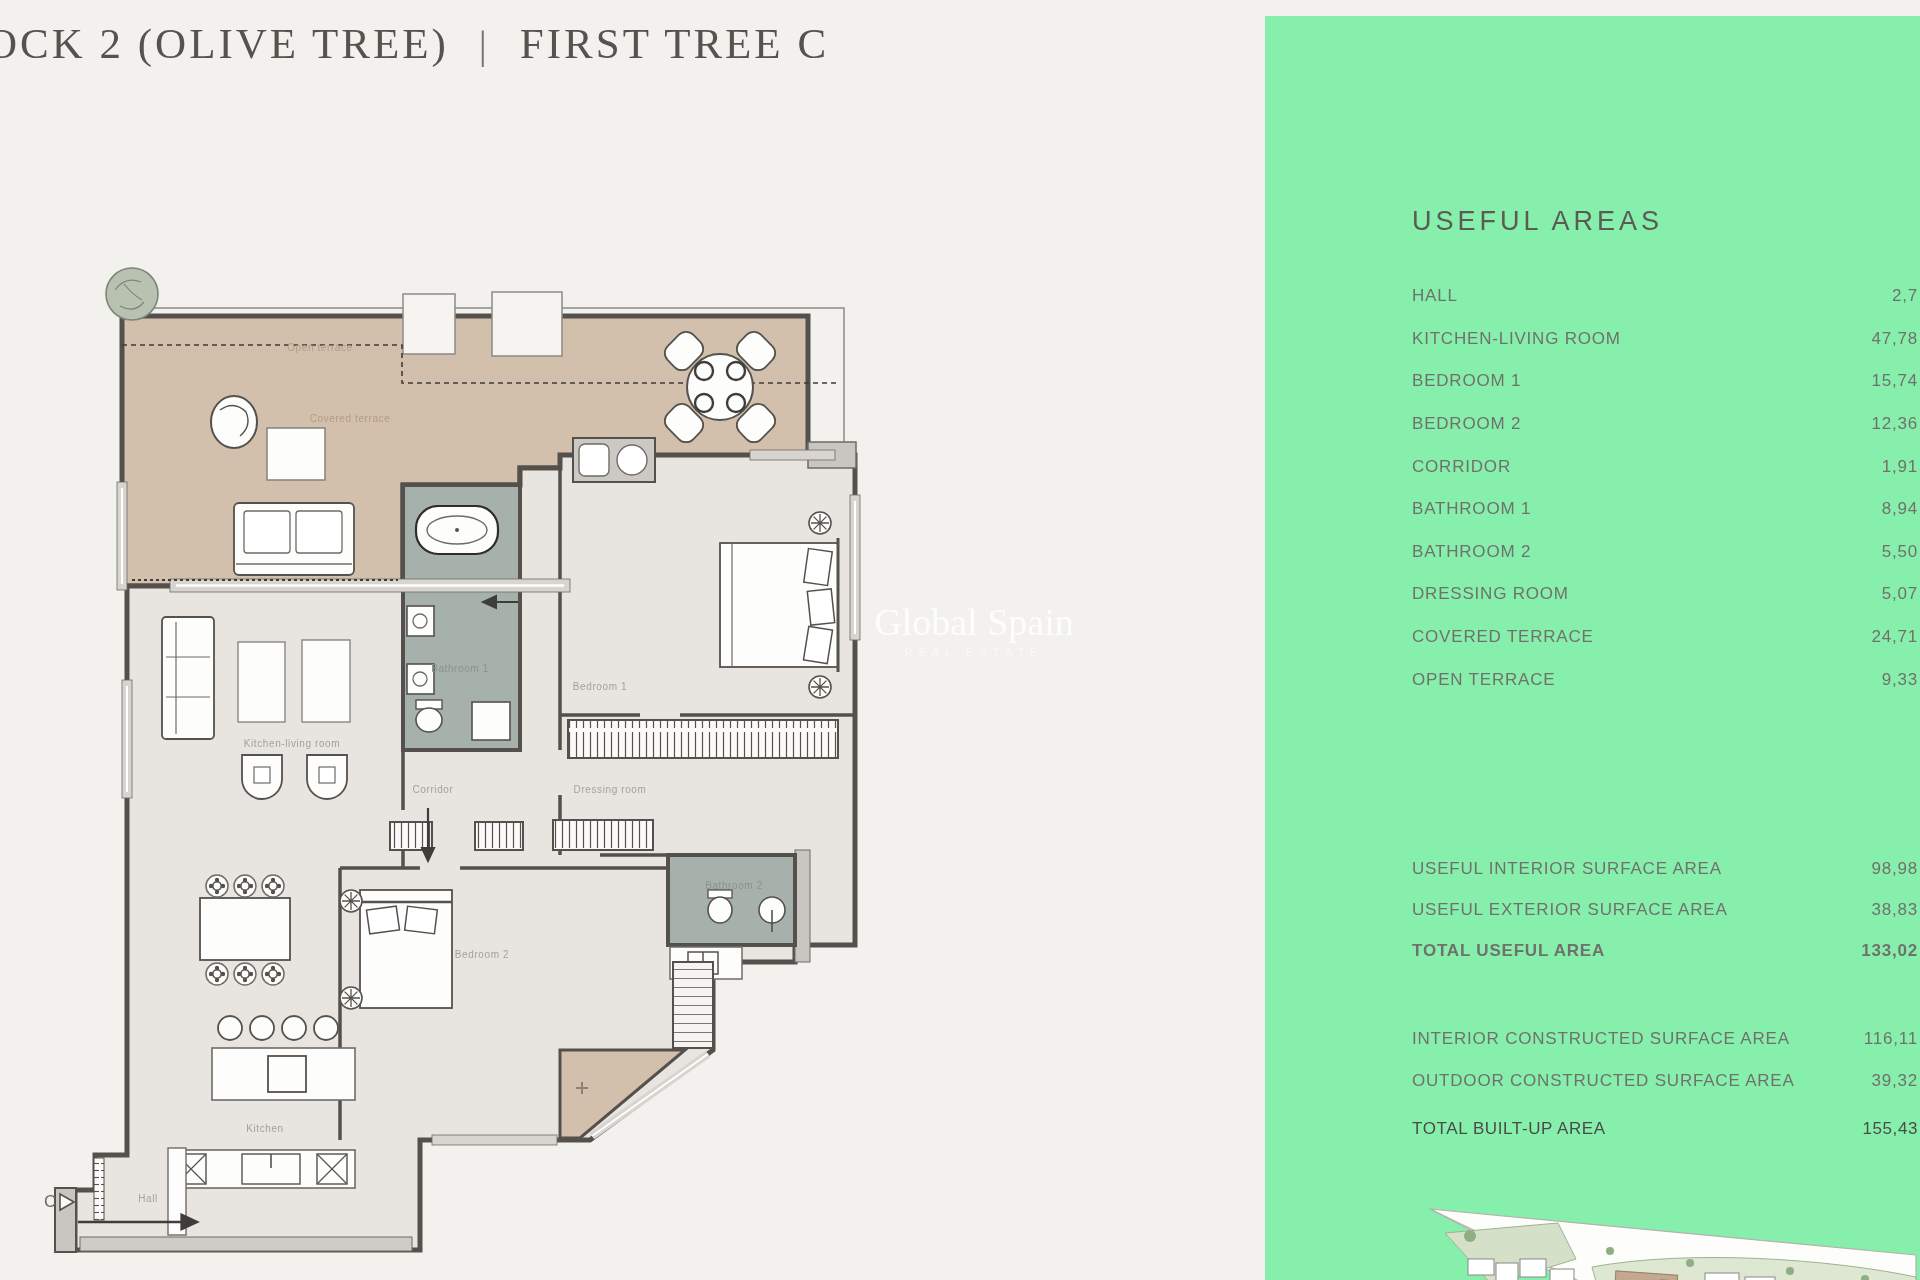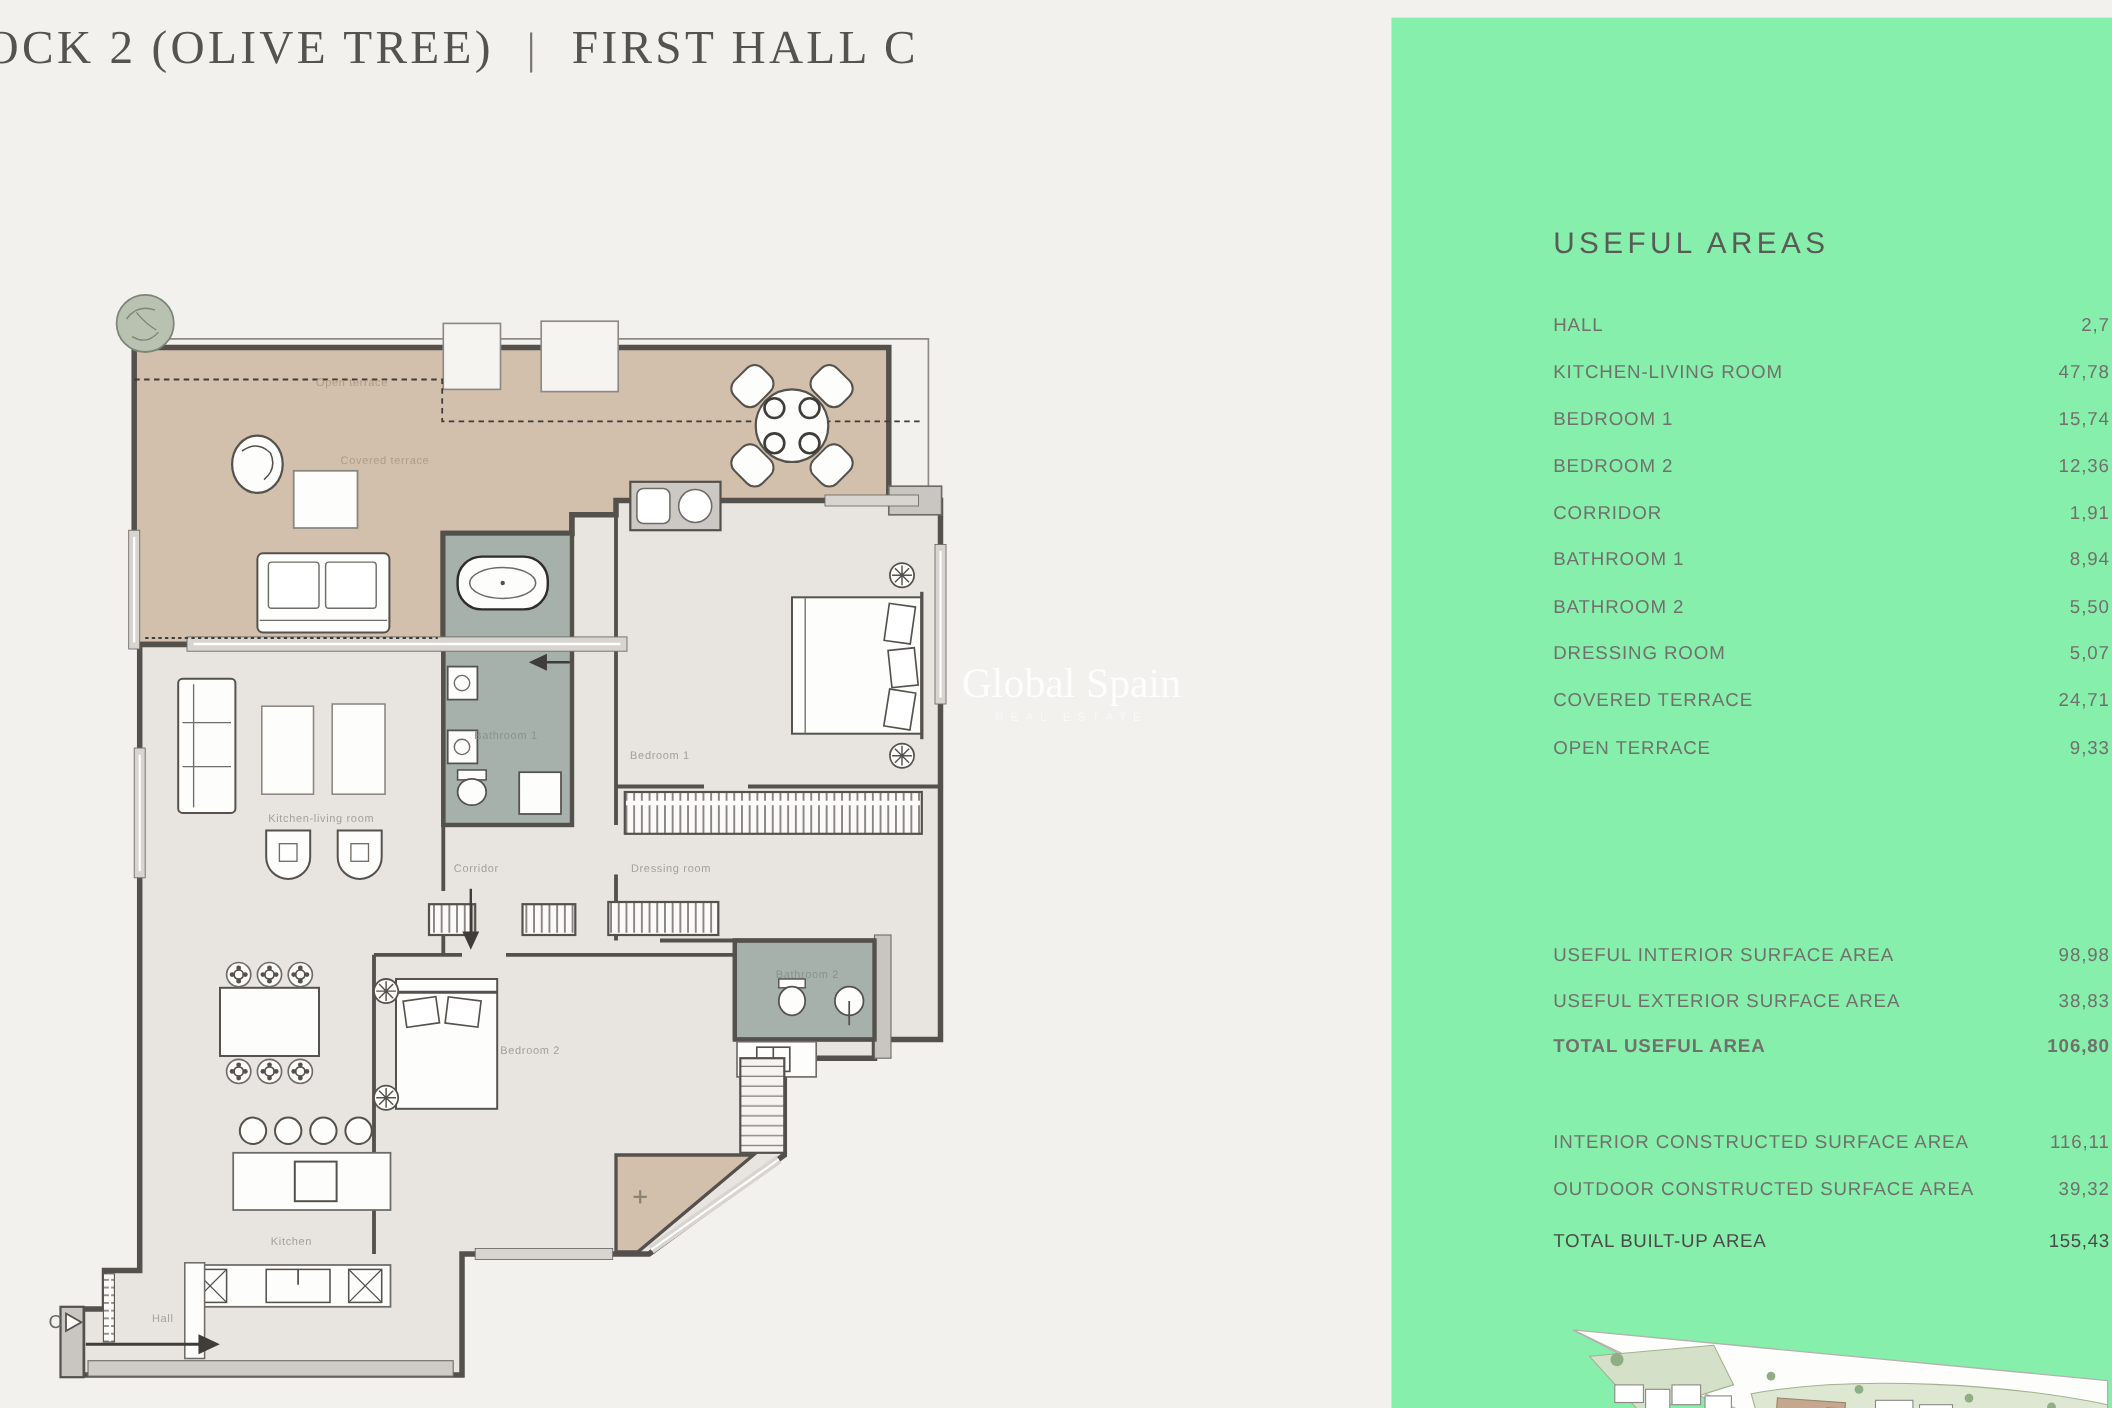--- a/index.html
+++ b/index.html
@@ -37,21 +37,21 @@
   .watermark .wm2 { font-size:11px; letter-spacing:6px; color:rgba(255,255,255,0.55); margin-top:2px; }
   svg text { font-family:"Liberation Sans", sans-serif; }
   .lbl-tan  { fill:#b29c86; font-size:10px; letter-spacing:0.6px; }
   .lbl-gray { fill:#a6a09a; font-size:10px; letter-spacing:0.6px; }
   .lbl-teal { fill:#87948d; font-size:10px; letter-spacing:0.6px; }
 </style>
 </head>
 <body>
 
 <div class="page-title">
-  <span>OCK 2 (OLIVE TREE)</span><span class="sep">|</span><span>FIRST HALL C</span>
+  <span>OCK 2 (OLIVE TREE)</span><span class="sep">|</span><span>FIRST TREE C</span>
 </div>
 
 <svg viewBox="0 0 860 1020" style="position:absolute;left:20px;top:250px;width:860px;height:1020px;">
   <defs>
     <pattern id="hatch" width="7" height="40" patternUnits="userSpaceOnUse">
       <rect width="7" height="40" fill="#fbfaf8"></rect>
       <line x1="3.5" y1="2" x2="3.5" y2="38" stroke="#55524d" stroke-width="1.2"></line>
     </pattern>
     <pattern id="treads" width="40" height="9" patternUnits="userSpaceOnUse">
       <rect width="40" height="9" fill="#f6f4f1"></rect>
@@ -343,21 +343,21 @@
     <div class="row" style="height:41px;">
         <span>USEFUL INTERIOR SURFACE AREA</span>
         <span class="val">98,98</span>
       </div>
     <div class="row" style="height:41px;">
         <span>USEFUL EXTERIOR SURFACE AREA</span>
         <span class="val">38,83</span>
       </div>
     <div class="row" style="height:41px;font-weight:bold;">
         <span>TOTAL USEFUL AREA</span>
-        <span class="val">106,80</span>
+        <span class="val">133,02</span>
       </div>
   </div>
 
   <div class="rows" style="top:1002px;">
     <div class="row" style="height:42px;">
         <span>INTERIOR CONSTRUCTED SURFACE AREA</span>
         <span class="val">116,11</span>
       </div>
     <div class="row" style="height:42px;">
         <span>OUTDOOR CONSTRUCTED SURFACE AREA</span>

